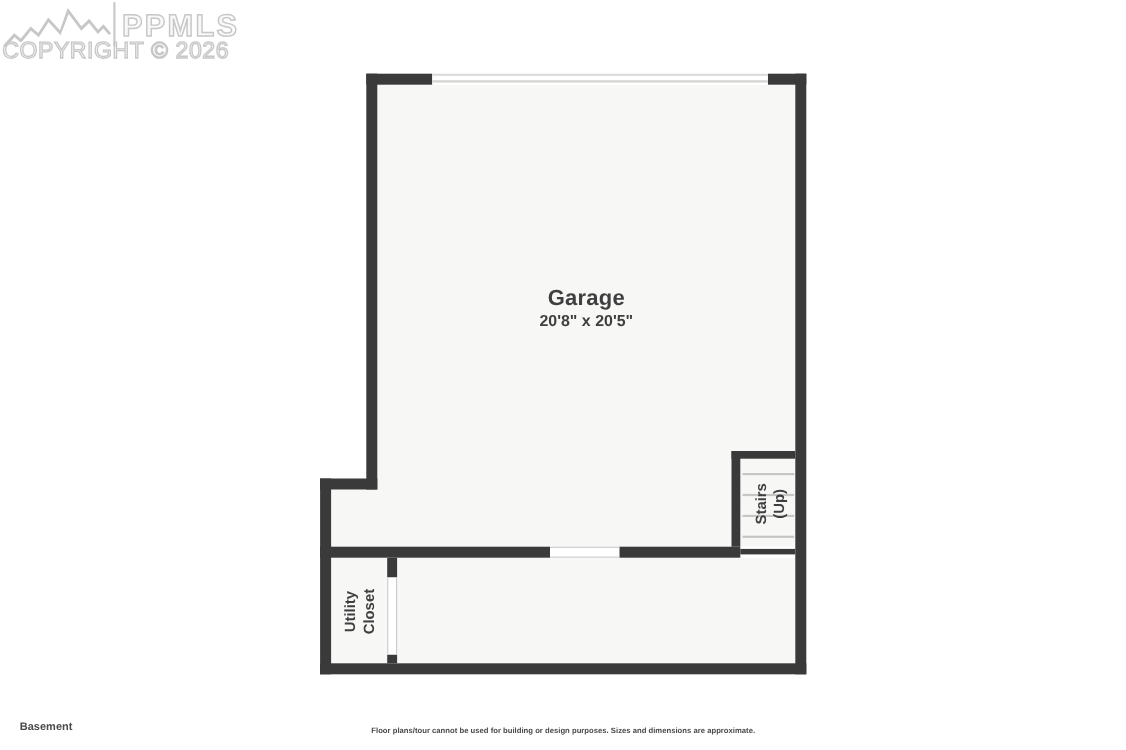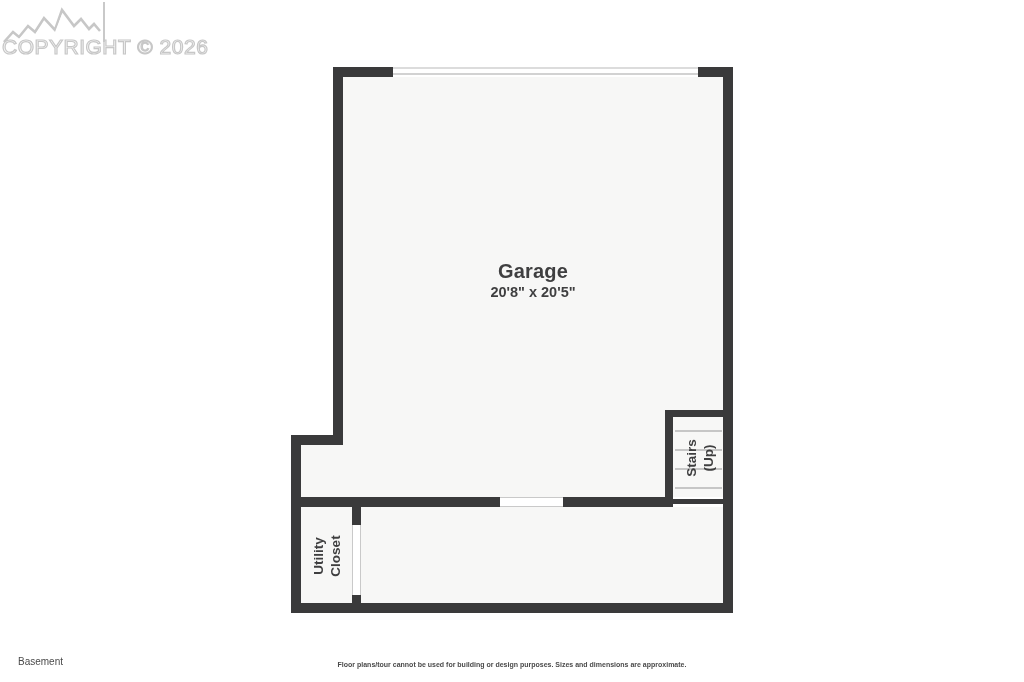--- a/index.html
+++ b/index.html
@@ -30,21 +30,21 @@
     line-height: 17px;
     text-align: center;
     white-space: nowrap;
     transform: translate(-50%, -50%) rotate(-90deg);
     transform-origin: center center;
   }
 
   .floor-name {
     position: absolute;
     left: 18px; top: 656px;
-    font-size: 10px; font-weight: normal; color: #4a4a4a;
+    font-size: 10px; font-weight: bold; color: #4a4a4a;
   }
   .disclaimer {
     position: absolute;
     left: 0; top: 661px; width: 1024px;
     text-align: center;
     font-size: 7px; font-weight: bold; color: #4a4a4a;
   }
 
   
   .watermark { position: absolute; left: 0; top: 0; width: 260px; height: 70px; }
@@ -68,20 +68,21 @@
 <body>
 
 <div class="canvas">
 
   <div class="watermark">
     <svg class="wm-logo" width="100" height="42" viewBox="0 0 100 42">
       <polyline points="2,39 11,29 17,34 26,23 33,29 42,15 53,27 60,7 72,23 79,16 87,26 92,21 98,28" fill="none" stroke="#c7c7c7" stroke-width="2.6" stroke-linejoin="miter"></polyline>
       <polyline points="6,39 12,33 17,37 26,28 33,33 42,20 53,31 60,13 71,28 79,21 86,30 92,26 97,31" fill="none" stroke="#ffffff" stroke-width="1.4" stroke-linejoin="miter"></polyline>
     </svg>
     <div class="wm-divider"></div>
+    <div class="wm-brand">PPMLS</div>
     <div class="wm-copyright">COPYRIGHT © 2026</div>
   </div>
 
   <div class="floor" style="left:343px; top:77px; width:380px; height:420px;"></div>
   <div class="floor" style="left:301px; top:445px; width:42px; height:52px;"></div>
   <div class="floor" style="left:301px; top:507px; width:422px; height:96px;"></div>
 
   <div class="wall" style="left:333px; top:67px; width:60px; height:10px;"></div>
   <div class="wall" style="left:698px; top:67px; width:35px; height:10px;"></div>
   <div class="wall" style="left:333px; top:67px; width:10px; height:378px;"></div>

